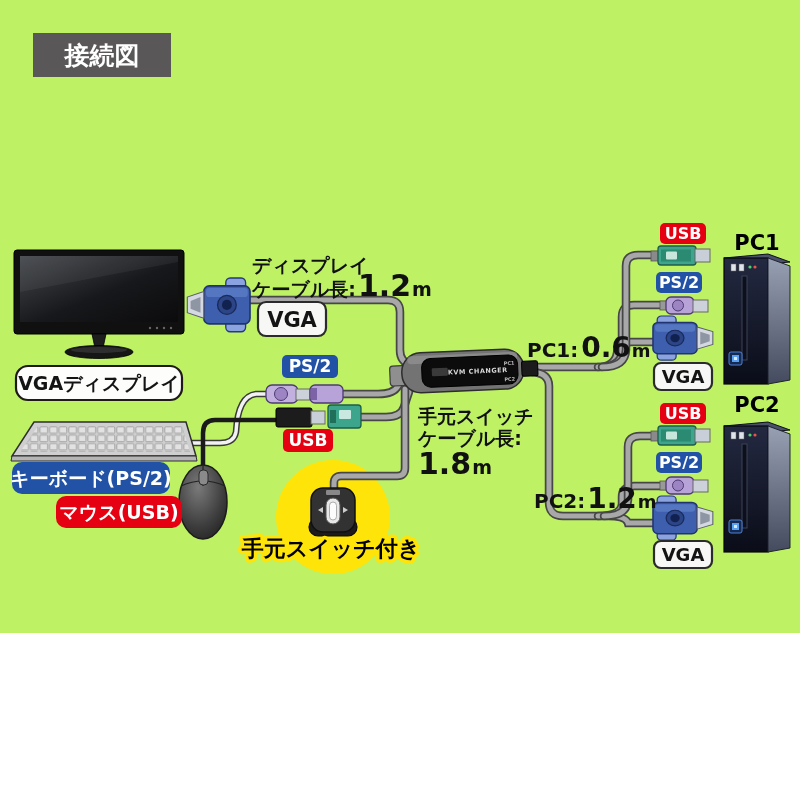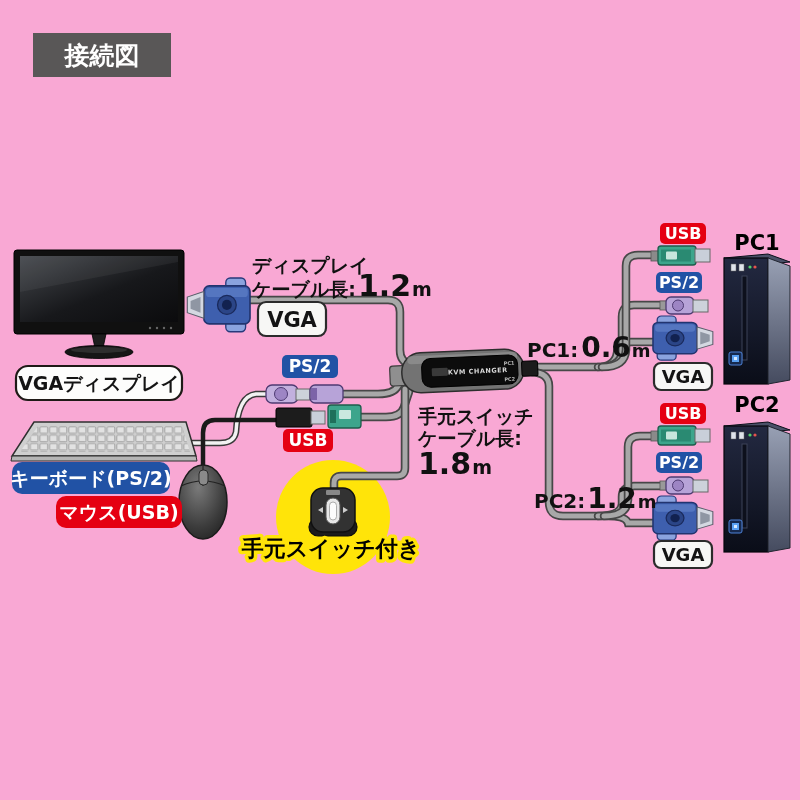--- a/index.html
+++ b/index.html
@@ -1,16 +1,16 @@
 <!DOCTYPE html>
 <html><head>
 <meta charset="utf-8">
 <style>
   html,body{margin:0;padding:0;background:#fff;}
-  #stage{position:relative;width:800px;height:800px;background:#f9a8d4;font-family:"DejaVu Sans",sans-serif;}
+  #stage{position:relative;width:800px;height:633px;background:#bef264;font-family:"DejaVu Sans",sans-serif;}
   svg{display:block;}
   text{font-family:"DejaVu Sans",sans-serif;}
   .title-t{font-size:25px;font-weight:bold;fill:#ffffff;}
   .k19{font-size:19px;font-weight:bold;fill:#141414;}
   .w19{font-size:19px;font-weight:bold;fill:#ffffff;}
   .w17{font-size:17px;font-weight:bold;fill:#ffffff;}
   .w16{font-size:16px;font-weight:bold;fill:#ffffff;}
   .b21{font-size:21px;font-weight:bold;fill:#141414;}
   .b18{font-size:18px;font-weight:bold;fill:#141414;}
   .t19b{font-size:19px;font-weight:bold;fill:#111111;}

